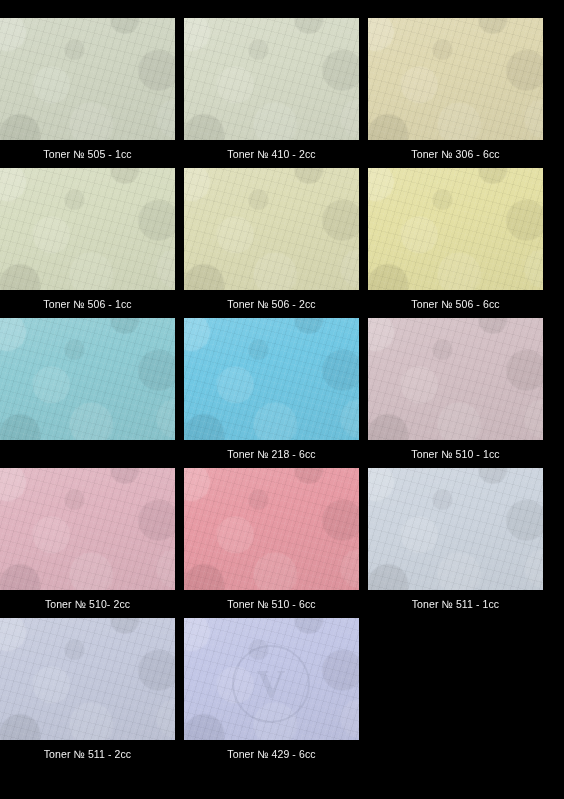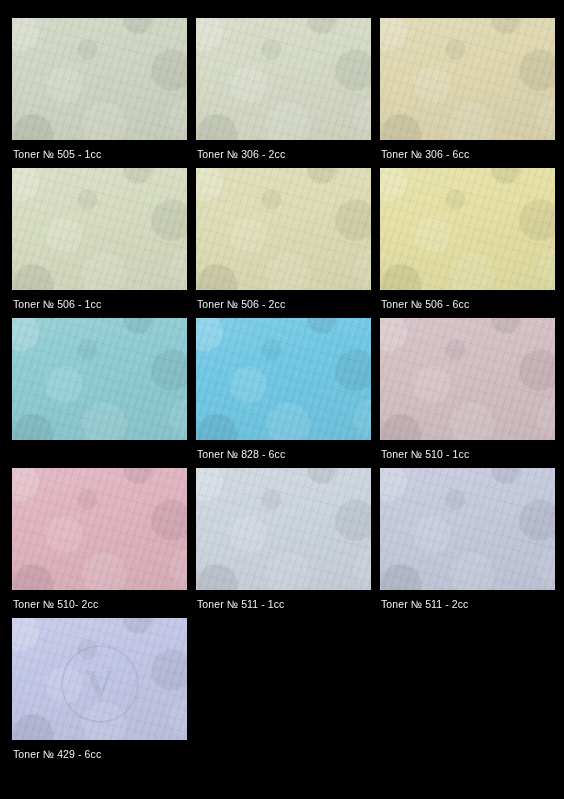--- a/index.html
+++ b/index.html
@@ -30,20 +30,21 @@
     column-gap: 9px;
     row-gap: 0px;
     justify-content: start;
   }
   .swatch-cell {
     position: relative;
     width: 150px;
     height: 150px;
     display: flex;
     flex-direction: column;
+    align-items: center;
   }
   .swatch-chip {
     position: relative;
     width: 175px;
     height: 122px;
     overflow: hidden;
     background-repeat: no-repeat;
   }
   
   .swatch-chip::before {
@@ -113,21 +114,21 @@
 <body>
 
 <div id="chart-sheet">
   <div class="swatch-grid">
       <div class="swatch-cell">
         <div class="swatch-chip" style="background-color: rgb(207, 213, 194);"></div>
         <div class="swatch-label">Toner № 505 - 1cc</div>
       </div>
       <div class="swatch-cell">
         <div class="swatch-chip" style="background-color: rgb(213, 218, 198);"></div>
-        <div class="swatch-label">Toner № 306 - 2cc</div>
+        <div class="swatch-label">Toner № 410 - 2cc</div>
       </div>
       <div class="swatch-cell">
         <div class="swatch-chip" style="background-color: rgb(222, 215, 176);"></div>
         <div class="swatch-label">Toner № 306 - 6cc</div>
       </div>
       <div class="swatch-cell">
         <div class="swatch-chip" style="background-color: rgb(214, 220, 192);"></div>
         <div class="swatch-label">Toner № 506 - 1cc</div>
       </div>
       <div class="swatch-cell">
@@ -136,29 +137,33 @@
       </div>
       <div class="swatch-cell">
         <div class="swatch-chip" style="background-color: rgb(228, 224, 164);"></div>
         <div class="swatch-label">Toner № 506 - 6cc</div>
       </div>
       <div class="swatch-cell">
         <div class="swatch-chip" style="background-color: rgb(142, 203, 211);"></div>
       </div>
       <div class="swatch-cell">
         <div class="swatch-chip" style="background-color: rgb(113, 200, 228);"></div>
-        <div class="swatch-label">Toner № 828 - 6cc</div>
+        <div class="swatch-label">Toner № 218 - 6cc</div>
       </div>
       <div class="swatch-cell">
         <div class="swatch-chip" style="background-color: rgb(211, 191, 196);"></div>
         <div class="swatch-label">Toner № 510 - 1cc</div>
       </div>
       <div class="swatch-cell">
         <div class="swatch-chip" style="background-color: rgb(223, 179, 191);"></div>
         <div class="swatch-label">Toner № 510- 2cc</div>
+      </div>
+      <div class="swatch-cell">
+        <div class="swatch-chip" style="background-color: rgb(231, 154, 164);"></div>
+        <div class="swatch-label">Toner № 510 - 6cc</div>
       </div>
       <div class="swatch-cell">
         <div class="swatch-chip" style="background-color: rgb(204, 212, 222);"></div>
         <div class="swatch-label">Toner № 511 - 1cc</div>
       </div>
       <div class="swatch-cell">
         <div class="swatch-chip" style="background-color: rgb(196, 201, 220);"></div>
         <div class="swatch-label">Toner № 511 - 2cc</div>
       </div>
       <div class="swatch-cell">

